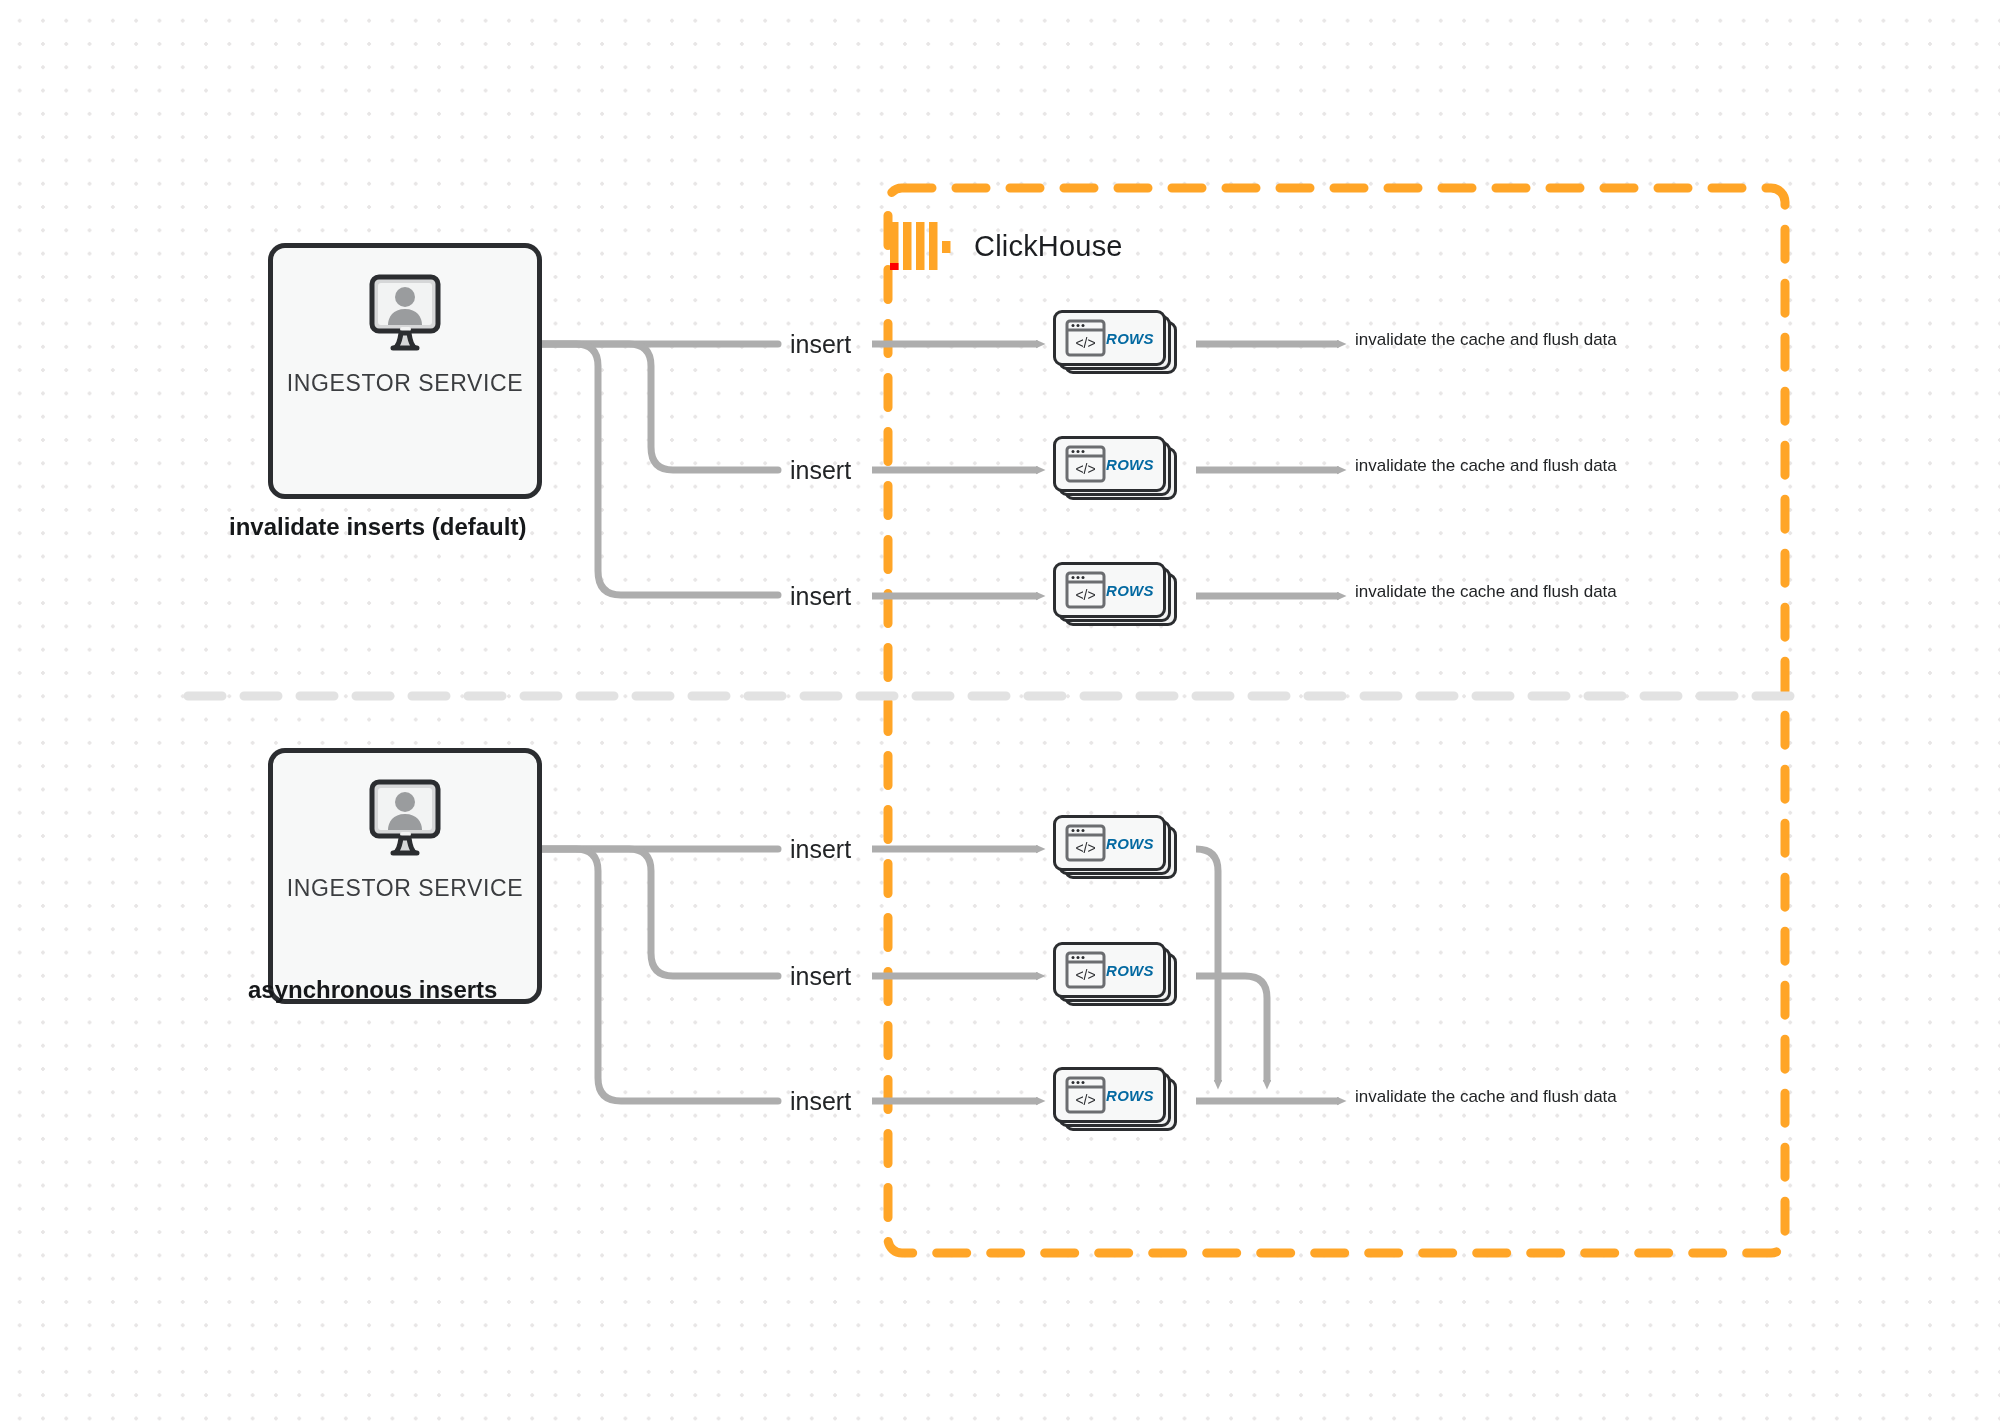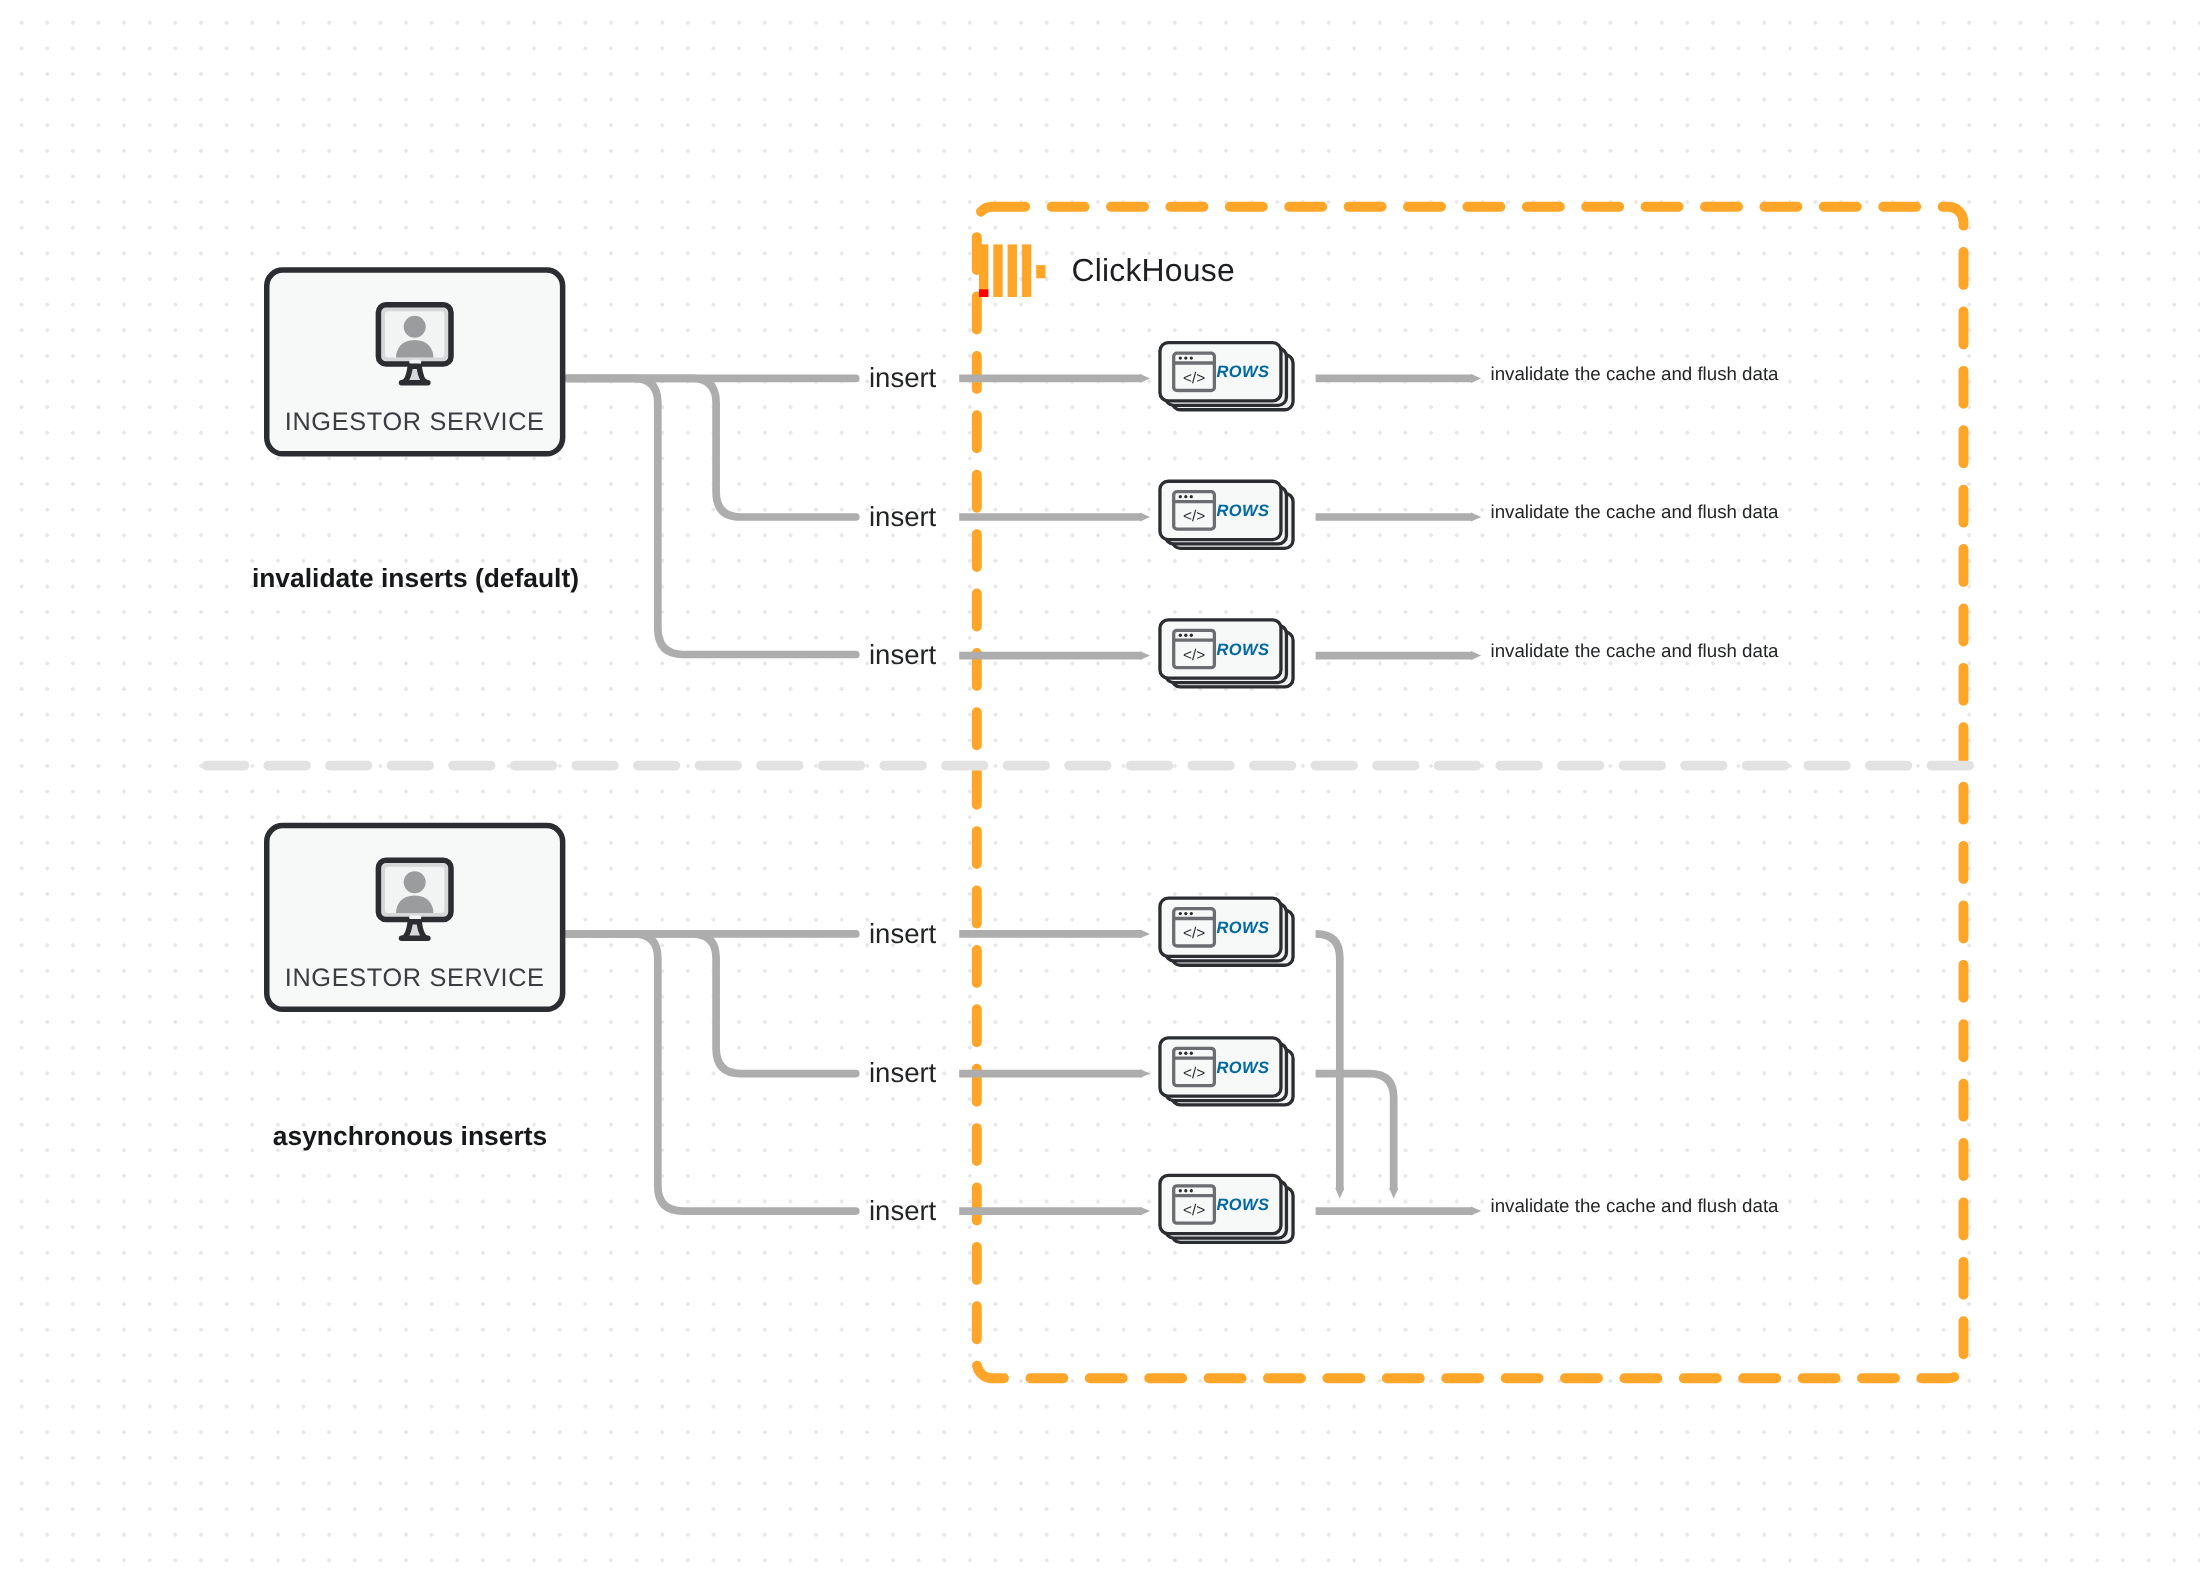--- a/index.html
+++ b/index.html
@@ -22,30 +22,31 @@
     position: absolute;
     left: 0; top: 0;
     width: 2000px;
     height: 1428px;
   }
 
   
   .service-box {
     position: absolute;
     width: 274px;
-    height: 172px;
+    height: 256px;
     background: #f7f8f8;
     border: 5px solid #2b2d30;
     border-radius: 17px;
     box-sizing: border-box;
     display: flex;
     flex-direction: column;
     align-items: center;
     justify-content: flex-start;
     padding-top: 26px;
+    margin-left: 28px;
   }
   .service-label {
     font-size: 23px;
     letter-spacing: 0.6px;
     color: #3b3d40;
     margin-top: 16px;
     white-space: nowrap;
   }
 
   
@@ -259,21 +260,21 @@
       <rect x="10" y="3" width="66" height="54" rx="7" fill="#d6d7d8" stroke="#2b2d30" stroke-width="5"></rect>
       <rect x="16" y="9" width="54" height="42" rx="3" fill="#f2f3f3"></rect>
       <circle cx="43" cy="23" r="10" fill="#9a9c9e"></circle>
       <path d="M43 35 C31 35 26 43 26 51 L60 51 C60 43 55 35 43 35 Z" fill="#9a9c9e"></path>
       <rect x="38" y="53" width="11" height="4" rx="2" fill="#f2f3f3"></rect>
       <path d="M31 74 C36 74 38 66 39 59 L47 59 C48 66 50 74 55 74 Z" fill="#d6d7d8" stroke="#2b2d30" stroke-width="5" stroke-linejoin="round"></path>
     </svg>
     <span class="service-label">INGESTOR SERVICE</span>
   </div>
 
-  <div class="canvas-text section-caption" style="left:248px; top:1020px;">asynchronous inserts</div>
+  <div class="canvas-text section-caption" style="left:248px; top:976px;">asynchronous inserts</div>
 
   <div class="canvas-text insert-label" style="left:790px; top:835px;">insert</div>
   <div class="canvas-text insert-label" style="left:790px; top:962px;">insert</div>
   <div class="canvas-text insert-label" style="left:790px; top:1087px;">insert</div>
 
   <div class="rows-card" style="left:1053px; top:815px;">
     <div class="shadow-b"></div>
     <div class="shadow-a"></div>
     <div class="front">
       <svg width="41" height="38" viewBox="0 0 41 38">

